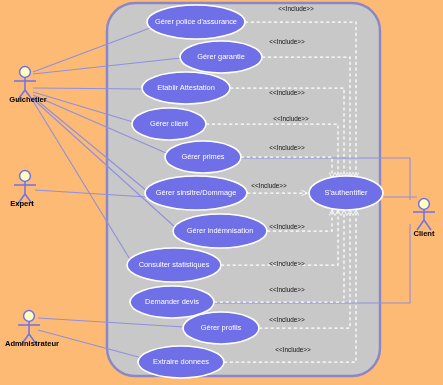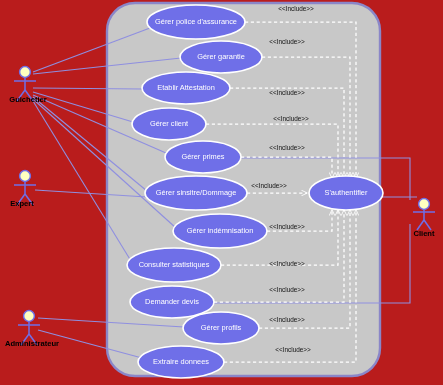--- a/index.html
+++ b/index.html
@@ -4,21 +4,21 @@
 <style>
   html, body {
     margin: 0;
     padding: 0;
     background: #ffffff;
   }
   #diagram-root {
     position: relative;
     width: 443px;
     height: 385px;
-    background: #b91c1c;
+    background: #fdba74;
     font-family: "Liberation Sans", sans-serif;
     overflow: hidden;
   }
   #diagram-svg {
     position: absolute;
     left: 0;
     top: 0;
     width: 443px;
     height: 385px;
   }

